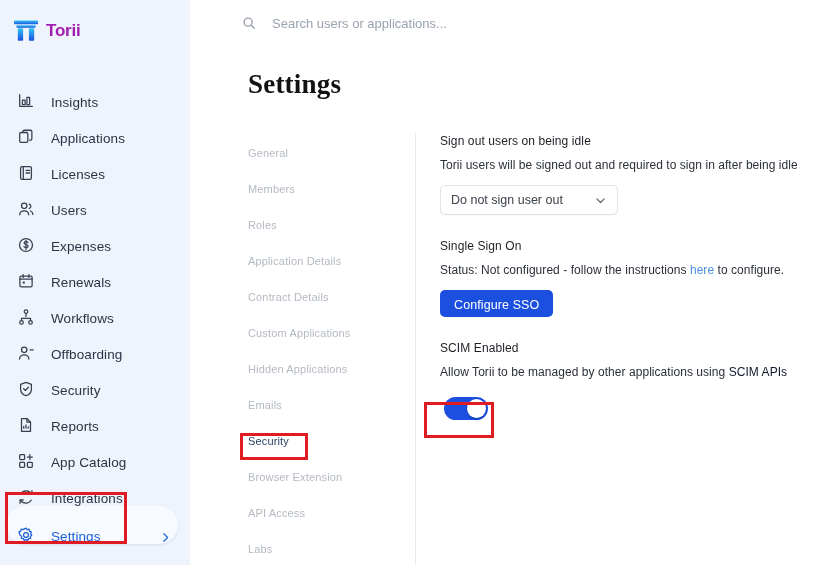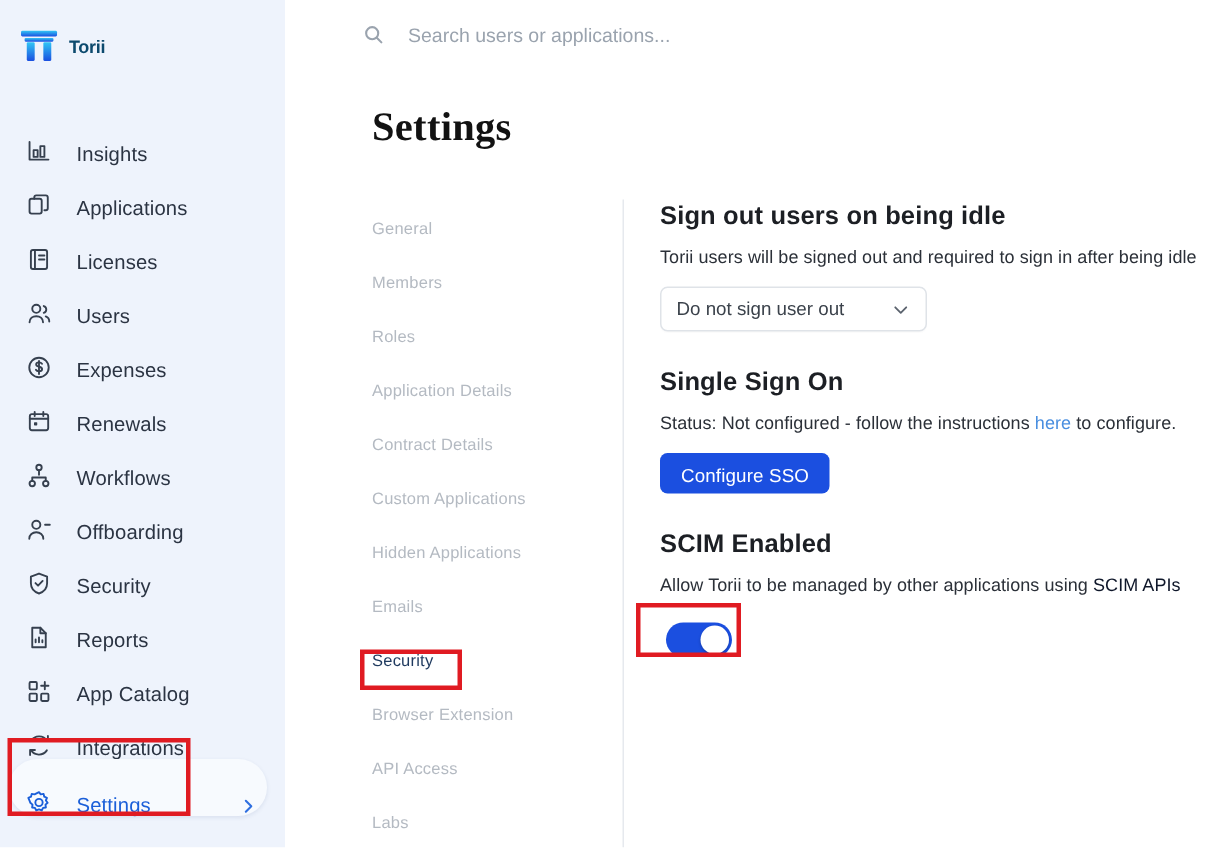--- a/index.html
+++ b/index.html
@@ -33,23 +33,23 @@
   .brand {
     display: flex;
     align-items: center;
     gap: 7px;
     padding-left: 14px;
     height: 34px;
     margin-bottom: 26px;
   }
   .brand-logo { width: 25px; height: 22px; display: block; }
   .brand-name {
-    font-size: 12px;
+    font-size: 17px;
     font-weight: bold;
-    color: #0c4a6e;
+    color: #a21caf;
     letter-spacing: -0.2px;
   }
 
   .nav { display: flex; flex-direction: column; }
 
   .nav-item {
     display: flex;
     align-items: flex-end;
     height: 36px;
     padding-left: 16px;
@@ -171,22 +171,22 @@
   }
 
   .panel {
     flex: 1;
     padding-top: 1px;
     max-width: 400px;
   }
 
   .section { margin-bottom: 24px; }
   .section-title {
-    font-size: 17px;
-    font-weight: bold;
+    font-size: 12px;
+    font-weight: normal;
     color: #1c1f24;
     margin-bottom: 9px;
     letter-spacing: 0.1px;
   }
   .section-desc {
     font-size: 12px;
     color: #2b3038;
     margin-bottom: 12px;
     letter-spacing: 0.05px;
     line-height: 1.35;

